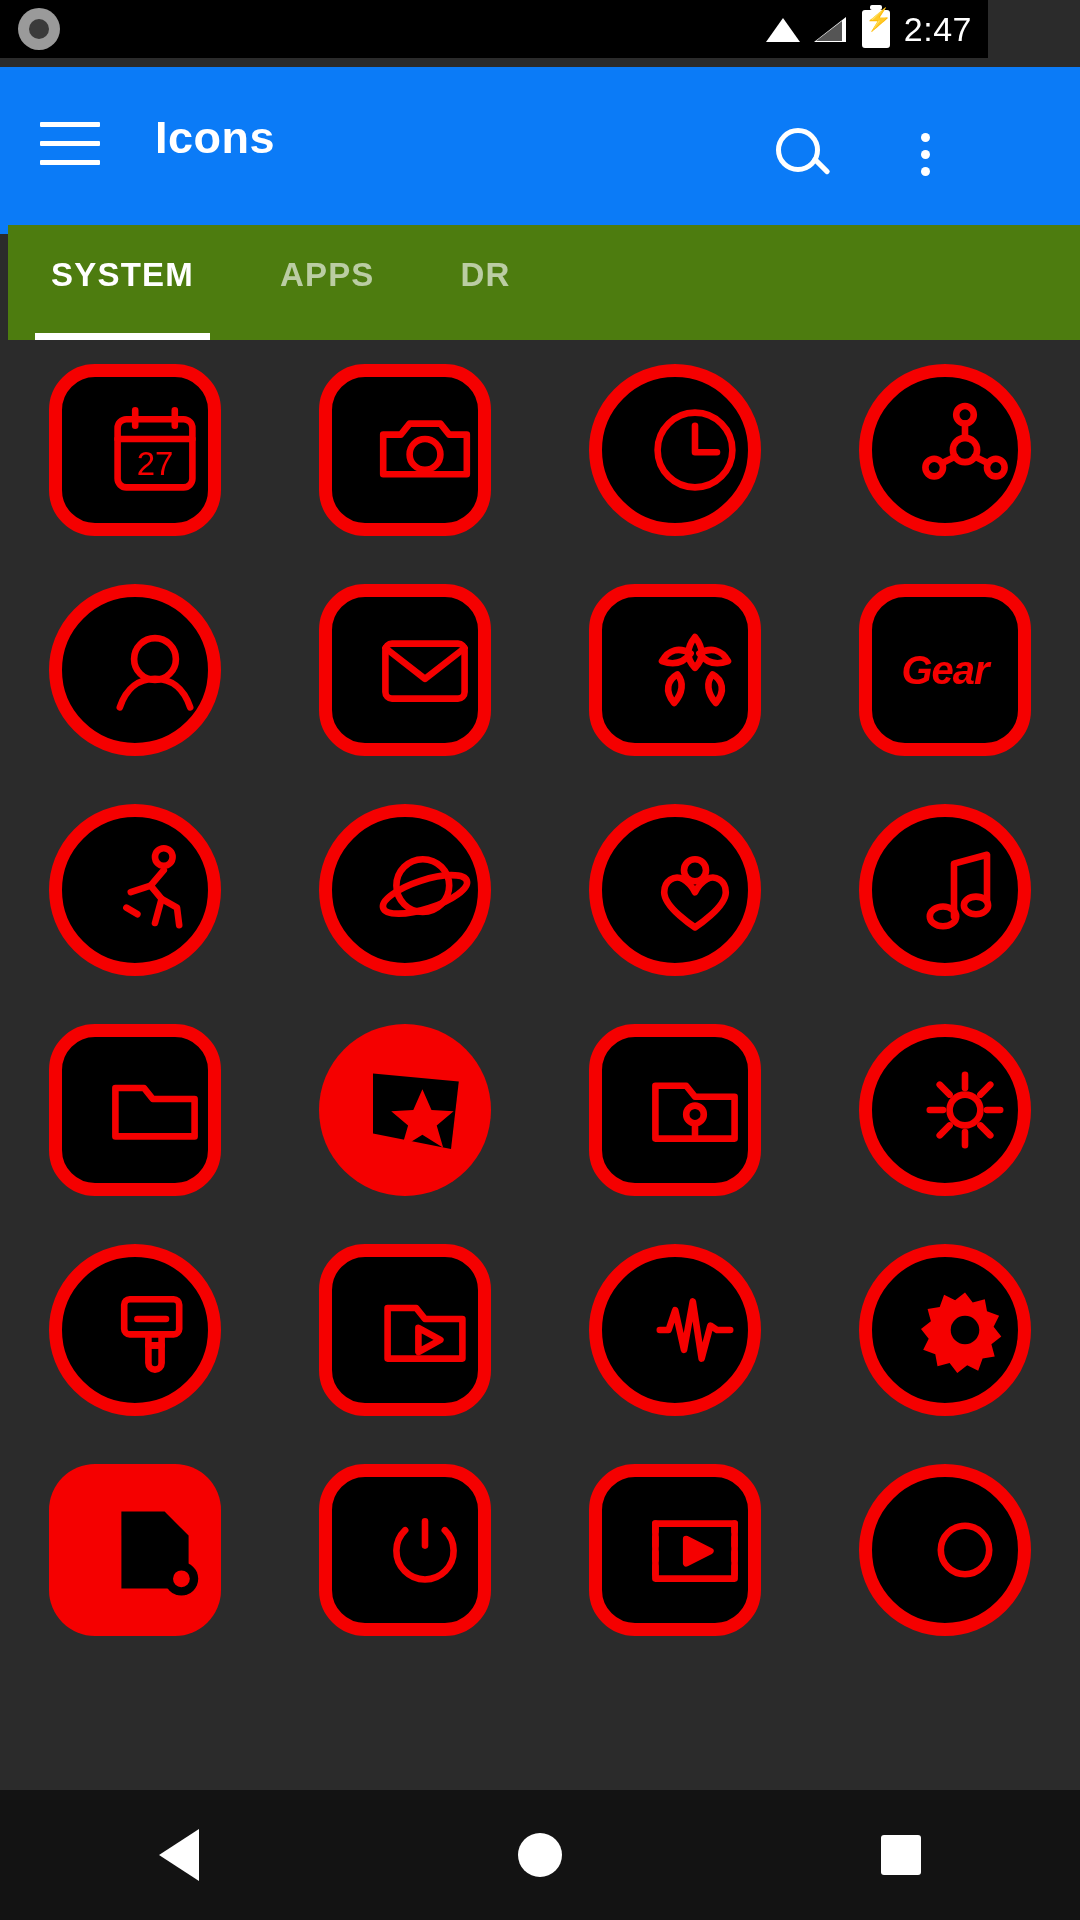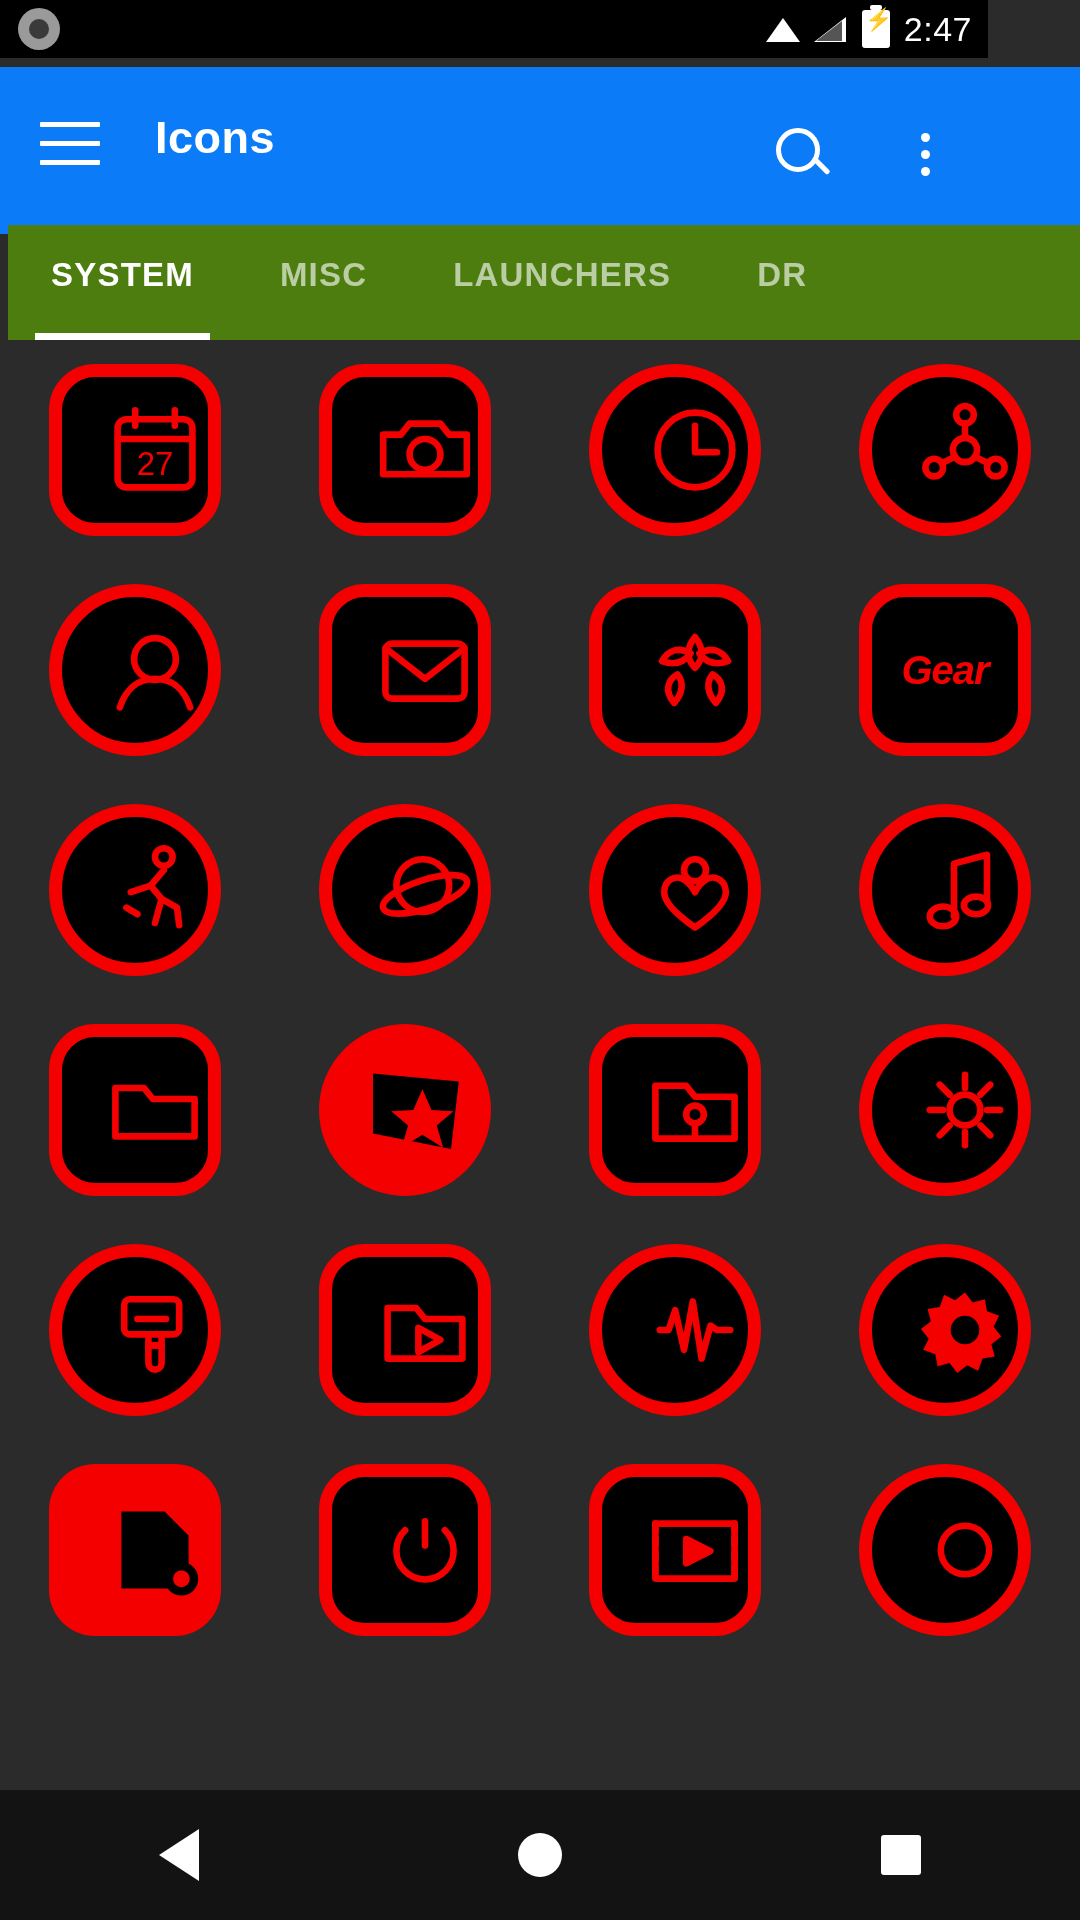--- a/index.html
+++ b/index.html
@@ -92,22 +92,21 @@
     <div class="overflow-btn">
       <span></span>
         <span></span>
         <span></span>
     </div>
   </div>
 
   <div class="tabs">
     <div class="tabstrip" id="tabstrip">
         <div class="tab active">SYSTEM</div>
-        <div class="tab">MISC</div>
-        <div class="tab">LAUNCHERS</div>
+        <div class="tab">APPS</div>
         <div class="tab">DR</div>
       </div>
     <div class="tab-ind"></div>
   </div>
 
   <div class="content">
     <div class="grid" id="grid">
         <div class="cell">
           <div class="ibox">
             <div class="sq"></div>

